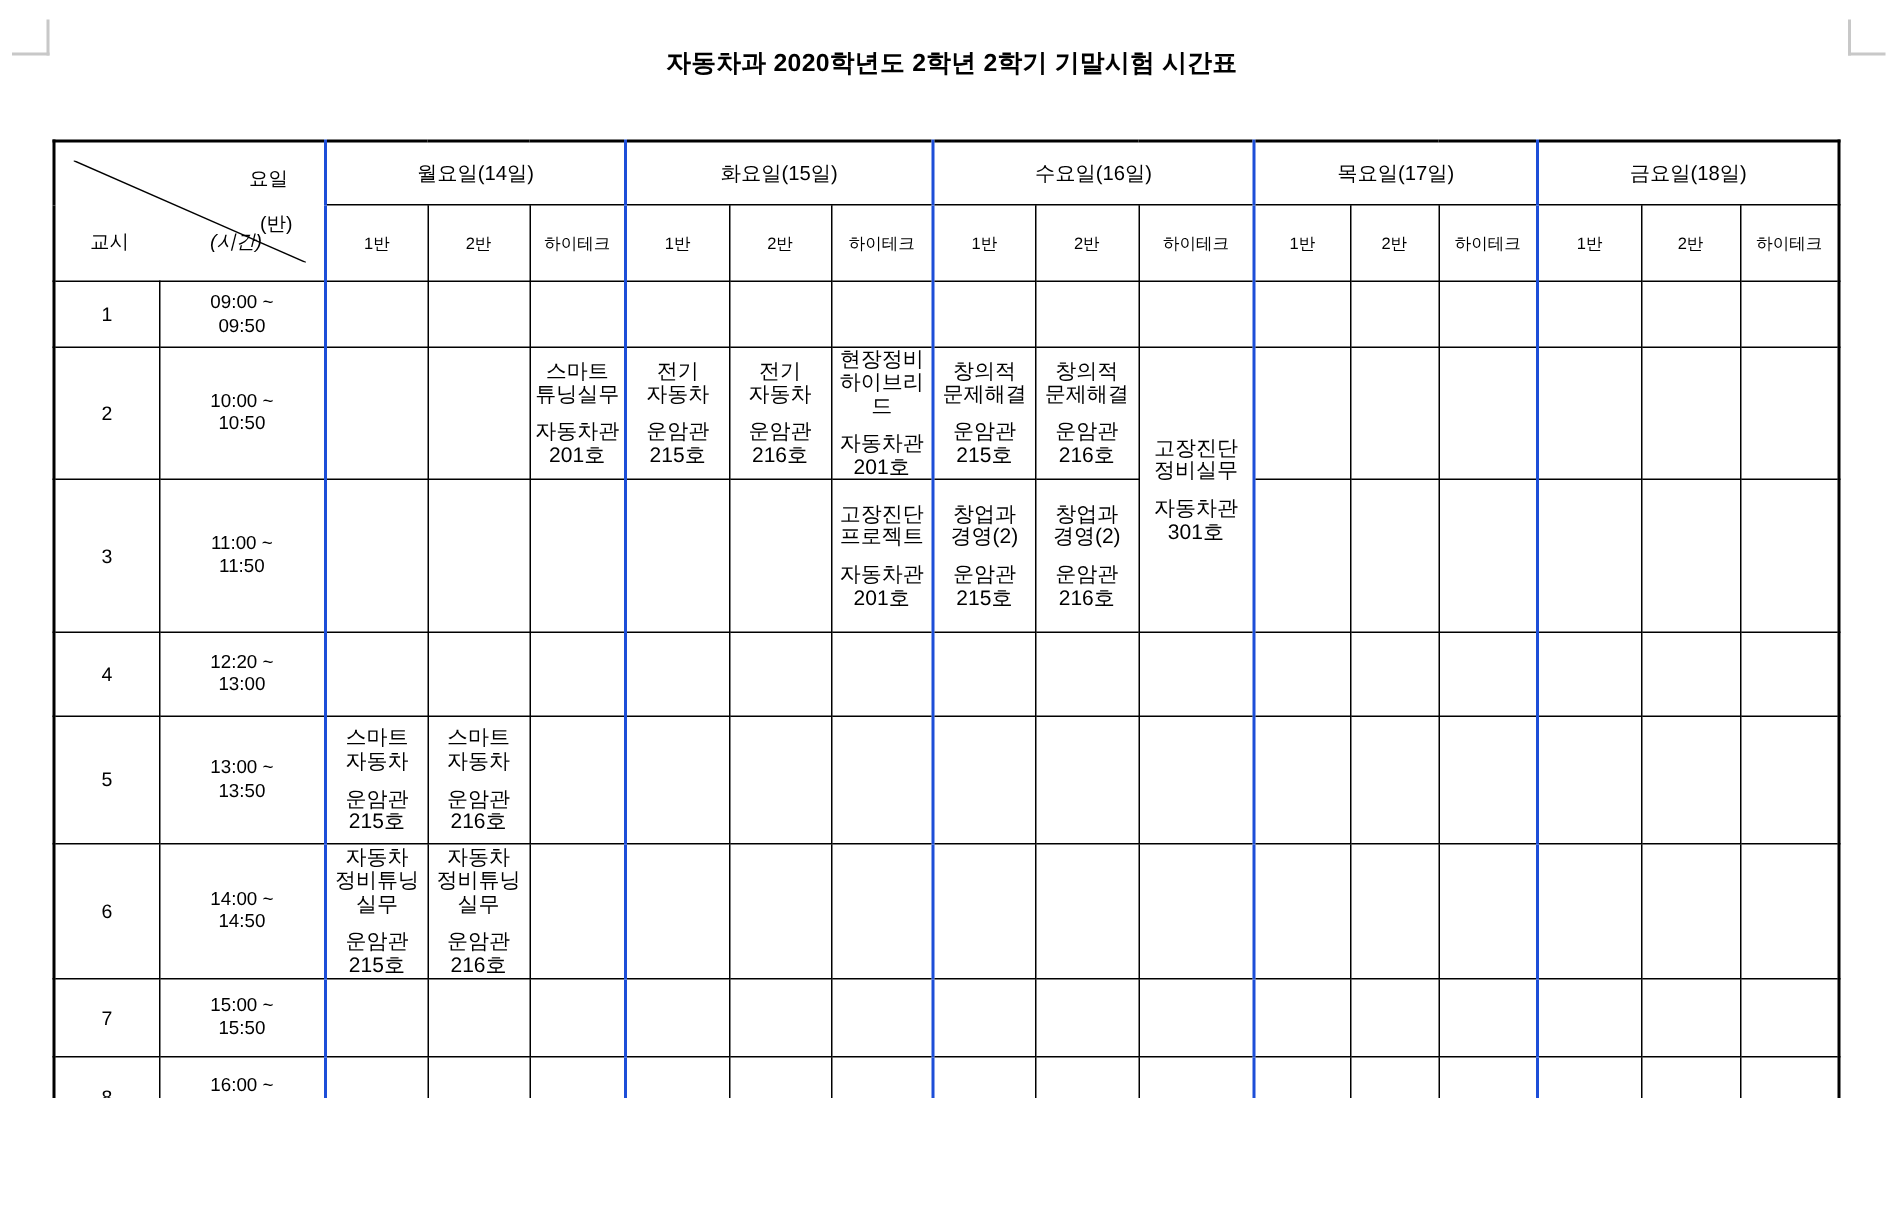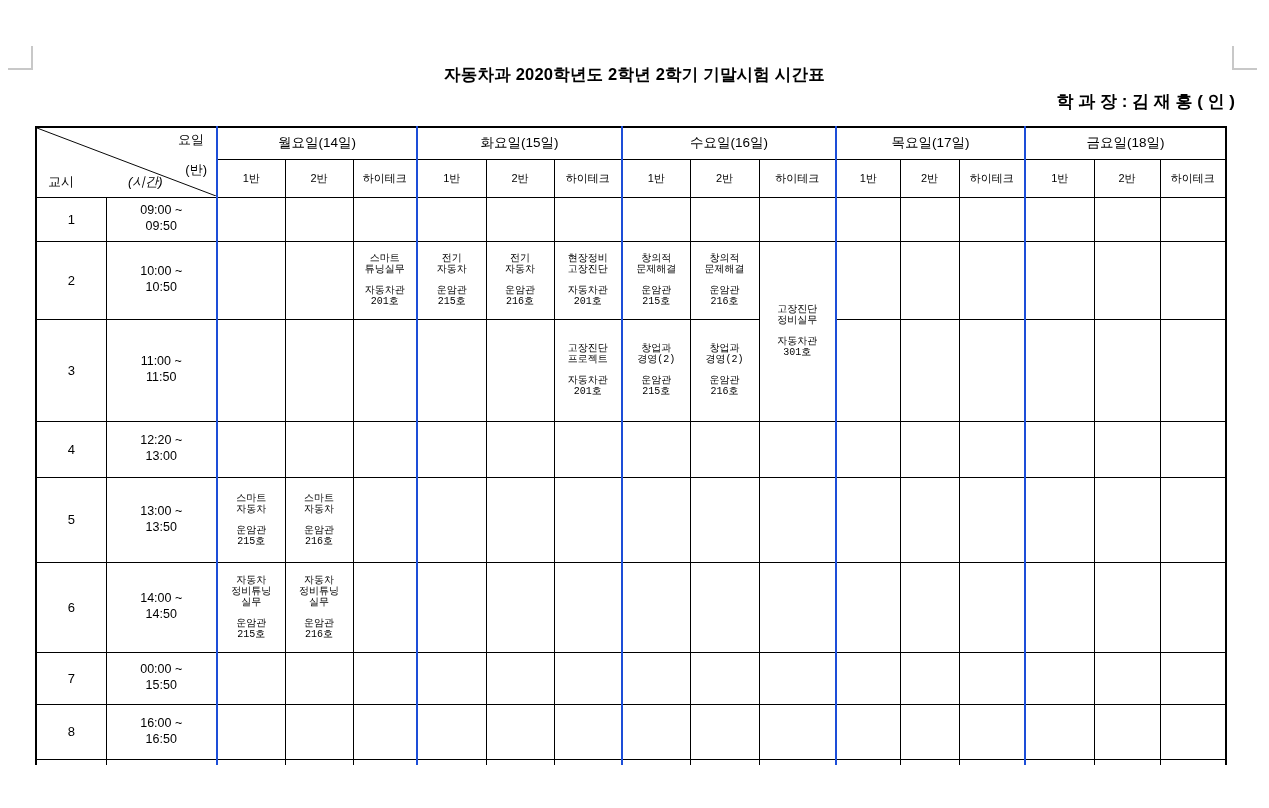--- a/index.html
+++ b/index.html
@@ -8,21 +8,20 @@
     background: #ffffff;
     font-family: "Liberation Sans", "DejaVu Sans", sans-serif;
     color: #000000;
   }
   .sheet {
     position: relative;
     width: 1269px;
     height: 732px;
     background: #ffffff;
     overflow: hidden;
-    margin-top: 33px;
   }
   
   .mark { position: absolute; width: 23px; height: 22px; }
   .mark-tl { left: 8px; top: 13px; border-right: 2px solid #c8c8c8; border-bottom: 2px solid #c8c8c8; }
   .mark-tr { left: 1232px; top: 13px; border-left: 2px solid #c8c8c8; border-bottom: 2px solid #c8c8c8; }
 
   .title {
     position: absolute;
     top: 31px; left: 0;
     width: 100%;
@@ -59,29 +58,28 @@
 
   .day-h  { font-size: 13.5px; font-weight: normal; }
   .cls-h  { font-size: 11px;  font-weight: bold; }
   .c-period { font-size: 13px; }
   .c-time {
     font-size: 12.5px;
     line-height: 1.25;
     white-space: pre-line;
   }
   .slot .subject, .slot .room {
-    font-size: 10px;
+    font-size: 14px;
     line-height: 1.1;
     white-space: pre-line;
-    font-family: Liberation Mono, monospace;
   }
   .slot .room { margin-top: 10px; }
 
   
-  td.corner { padding: 0; }
+  td.corner { padding: 12px; }
   .corner-in {
     position: relative;
     width: 100%;
     height: 68px;
   }
   .corner-in svg {
     position: absolute;
     left: 0; top: 0;
     width: 100%; height: 100%;
   }
@@ -93,21 +91,20 @@
 </style>
 </head>
 <body>
 
 <div class="sheet">
 
   <div class="mark mark-tl"></div>
   <div class="mark mark-tr"></div>
 
   <div class="title">자동차과 2020학년도 2학년 2학기 기말시험 시간표</div>
-  <div class="signature">학 과 장 : 김 재 홍 ( 인 )</div>
 
   <table class="tt">
     <colgroup>
       <col style="width:70px">
         <col style="width:111px">
       <col style="width:68px">
         <col style="width:68px">
         <col style="width:64px">
       <col style="width:69px">
         <col style="width:68px">
@@ -201,21 +198,21 @@
 215호</div>
       </td>
       <td class="slot">
         <div class="subject">전기
 자동차</div>
         <div class="room">운암관
 216호</div>
       </td>
       <td class="slot">
         <div class="subject">현장정비
-고장진단</div>
+하이브리드</div>
         <div class="room">자동차관
 201호</div>
       </td>
       <td class="gs slot">
         <div class="subject">창의적
 문제해결</div>
         <div class="room">운암관
 215호</div>
       </td>
       <td class="slot">
@@ -353,21 +350,21 @@
       <td class="gs"></td>
           <td></td>
           <td></td>
       <td class="gs"></td>
           <td></td>
           <td></td>
     </tr>
 
     <tr style="height:52px">
       <td class="c-period">7</td>
-      <td class="c-time">00:00 ~
+      <td class="c-time">15:00 ~
 15:50</td>
       <td class="gs"></td>
           <td></td>
           <td></td>
       <td class="gs"></td>
           <td></td>
           <td></td>
       <td class="gs"></td>
           <td></td>
           <td></td>

